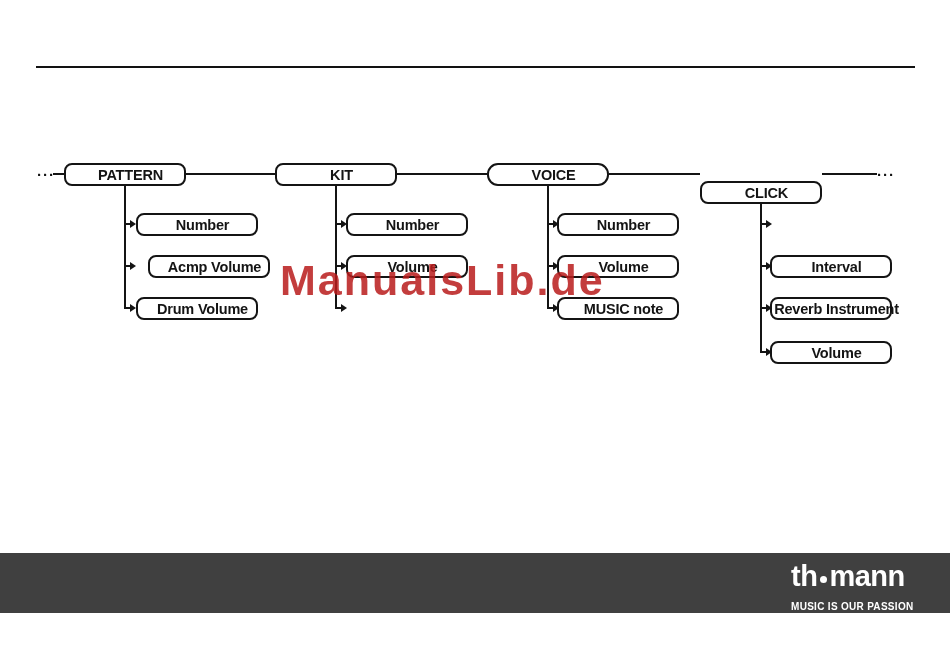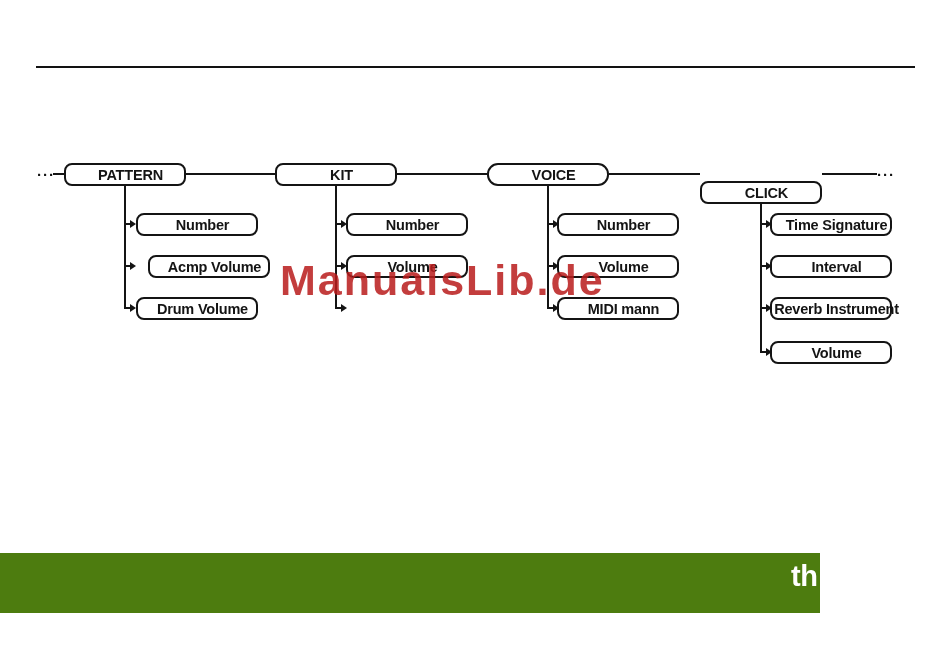--- a/index.html
+++ b/index.html
@@ -44,39 +44,39 @@
     letter-spacing:1px;line-height:23px;z-index:1;
   }
   .watermark{
     position:absolute;left:280px;top:258px;
     font-size:43px;font-weight:700;letter-spacing:2px;
     color:#b91c1c;opacity:0.85;
     z-index:6;white-space:nowrap;
     line-height:1.05;
   }
   .footer-band{
-    position:absolute;left:0;top:553px;width:820px;height:60px;
-    background:#4d7c0f;z-index:3;text-decoration:underline;
+    position:absolute;left:0;top:553px;width:950px;height:60px;
+    background:#404040;z-index:3;text-decoration:underline;
   }
   .logo{
     position:absolute;left:791px;top:9px;
     color:#ffffff;
   }
   .logo-word{
     display:flex;align-items:center;
     font-size:29px;font-weight:700;line-height:1;
     letter-spacing:-0.5px;
   }
   .logo-dot{
     display:inline-block;width:7px;height:7px;border-radius:50%;
     background:#ffffff;margin:6px 2px 0 3px;
   }
   .logo-tagline{
-    margin-top:20px;
-    font-size:12px;font-weight:700;letter-spacing:0.3px;
+    margin-top:10px;
+    font-size:10px;font-weight:700;letter-spacing:0.3px;
     white-space:nowrap;
   }
 </style>
 </head>
 <body>
 
 <div class="page">
 
   <div class="top-rule"></div>
 
@@ -115,43 +115,42 @@
   <div class="box" style="left:487px;top:163px;border-radius:11px;">VOICE</div>
   <div class="vline" style="left:547px;top:186px;height:123px;"></div>
   <div class="hline" style="left:548px;top:223px;width:6px;"></div>
   <div class="arrow" style="left:553px;top:220px;"></div>
   <div class="box" style="left:557px;top:213px;">Number</div>
   <div class="hline" style="left:548px;top:265px;width:6px;"></div>
   <div class="arrow" style="left:553px;top:262px;"></div>
   <div class="box" style="left:557px;top:255px;">Volume</div>
   <div class="hline" style="left:548px;top:307px;width:6px;"></div>
   <div class="arrow" style="left:553px;top:304px;"></div>
-  <div class="box" style="left:557px;top:297px;">MIDI mann</div>
+  <div class="box" style="left:557px;top:297px;">MUSIC note</div>
 
   <div class="box" style="left:700px;top:181px;">CLICK</div>
   <div class="vline" style="left:760px;top:186px;height:167px;"></div>
   <div class="hline" style="left:761px;top:223px;width:6px;"></div>
   <div class="arrow" style="left:766px;top:220px;"></div>
-  <div class="box" style="left:770px;top:213px;">Time Signature</div>
   <div class="hline" style="left:761px;top:265px;width:6px;"></div>
   <div class="arrow" style="left:766px;top:262px;"></div>
   <div class="box" style="left:770px;top:255px;">Interval</div>
   <div class="hline" style="left:761px;top:307px;width:6px;"></div>
   <div class="arrow" style="left:766px;top:304px;"></div>
   <div class="box" style="left:770px;top:297px;">Reverb Instrument</div>
   <div class="hline" style="left:761px;top:351px;width:6px;"></div>
   <div class="arrow" style="left:766px;top:348px;"></div>
   <div class="box" style="left:770px;top:341px;">Volume</div>
 
   <div class="watermark">ManualsLib.de</div>
 
   <div class="footer-band">
     <div class="logo">
       <div class="logo-word">
         <span>th</span>
         <span class="logo-dot"></span>
-        <span>note</span>
+        <span>mann</span>
       </div>
       <div class="logo-tagline">MUSIC IS OUR PASSION</div>
     </div>
   </div>
 
 </div>
 
 </body></html>

